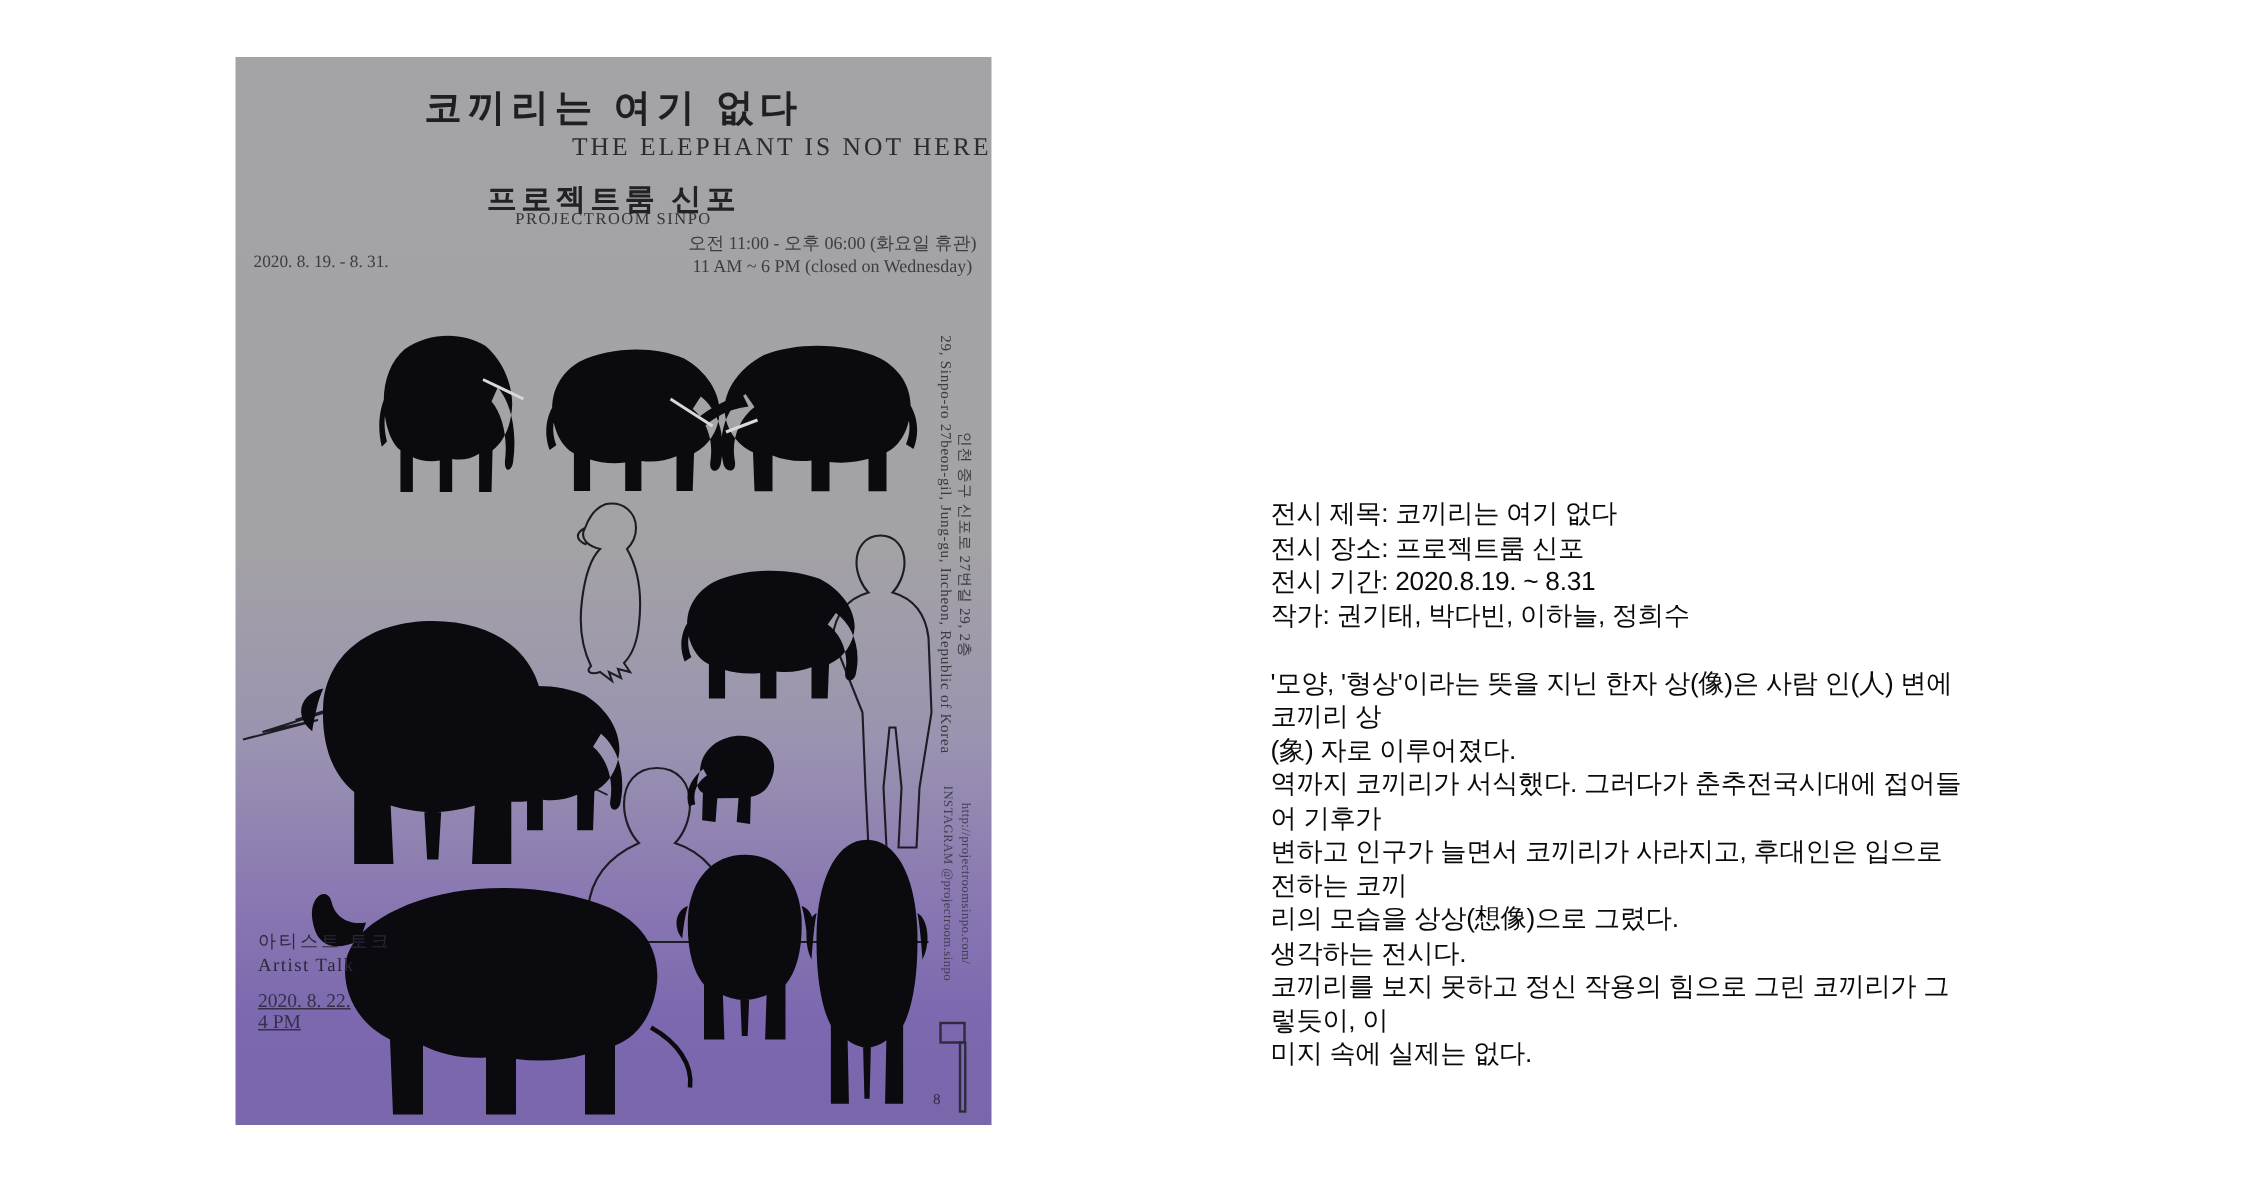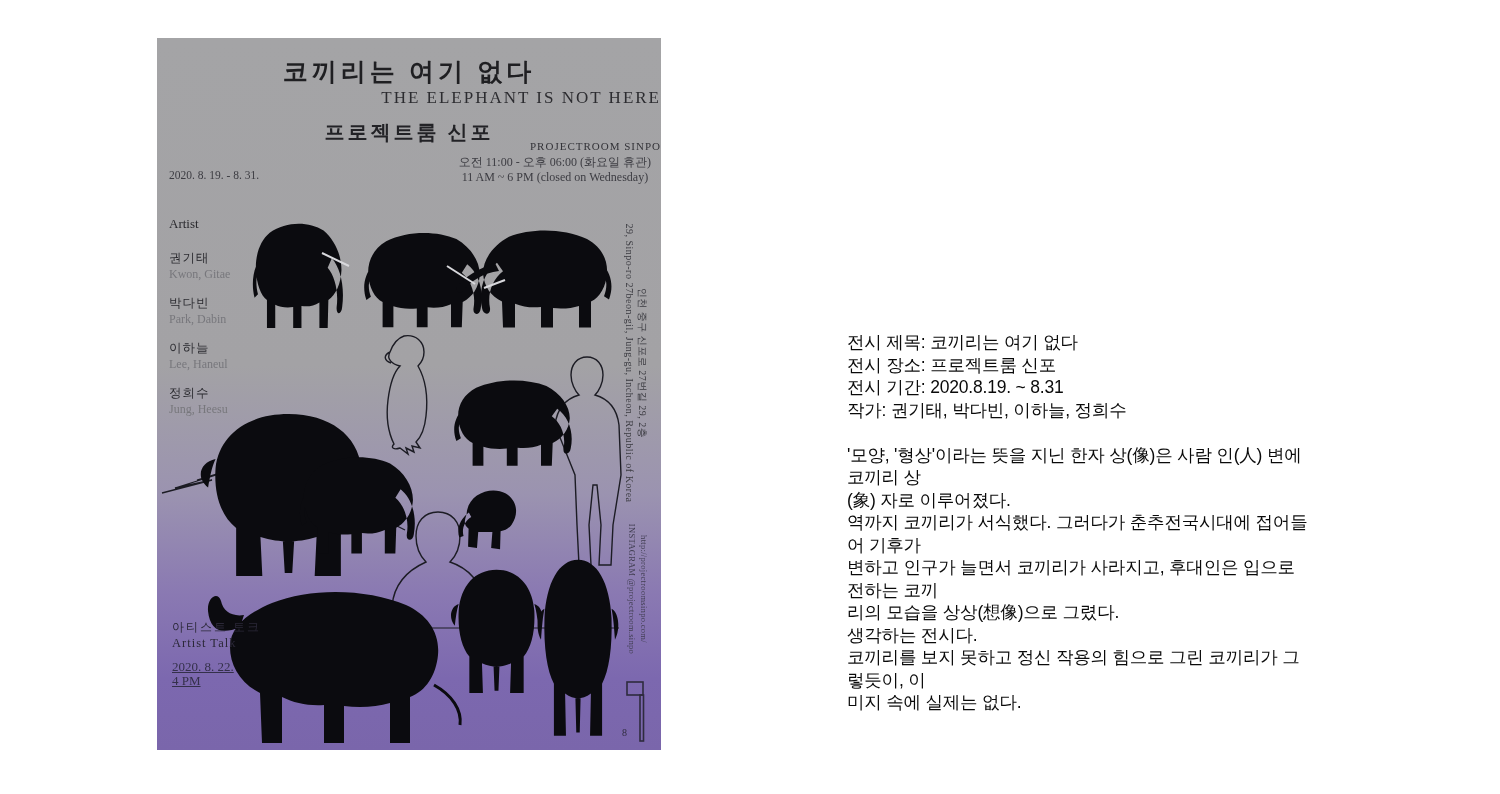--- a/index.html
+++ b/index.html
@@ -14,21 +14,21 @@
     overflow:hidden;
     font-family:"Liberation Serif", serif;
   }
   .poster svg.art { position:absolute; left:0; top:0; }
   .p-title-ko { position:absolute; top:17px; left:0; width:100%; text-align:center;
     font-size:25px; font-weight:700; letter-spacing:4px; color:#1f1f22; }
   .p-title-en { position:absolute; top:50px; left:0; width:100%; text-align:right;
     font-size:17px; letter-spacing:2px; color:#2c2c30; }
   .p-venue-ko { position:absolute; top:81px; left:0; width:100%; text-align:center;
     font-size:20px; font-weight:700; letter-spacing:3px; color:#222226;font-family:Liberation Serif, serif; }
-  .p-venue-en { position:absolute; top:102px; left:0; width:100%; text-align:right;
+  .p-venue-en { position:absolute; top:102px; left:0; width:100%; text-align:center;
     font-size:11px; letter-spacing:1px; color:#333338; }
   .p-hours { position:absolute; top:117px; right:10px; text-align:center;
     font-size:12px; line-height:14.5px; color:#3c3c42; }
   .p-dates { position:absolute; top:131px; left:12px; font-size:11.5px; color:#3c3c42; }
   .p-artist { position:absolute; top:178px; left:12px; }
   .p-artist .label { font-size:13px; color:#2a2a2e; margin-bottom:18px; }
   .p-artist .pair { margin-bottom:13px; }
   .p-artist .ko { font-size:12.5px; color:#2b2b30; letter-spacing:1px; }
   .p-artist .en { font-size:12px; color:#77777c; }
   .v-block { position:absolute; transform:rotate(90deg); transform-origin:0 0;
@@ -165,44 +165,20 @@
     <div class="p-title-en">THE ELEPHANT IS NOT HERE</div>
     <div class="p-venue-ko">프로젝트룸 신포</div>
     <div class="p-venue-en">PROJECTROOM SINPO</div>
 
     <div class="p-hours">
       <div>오전 11:00 - 오후 06:00 (화요일 휴관)</div>
       <div>11 AM ~ 6 PM (closed on Wednesday)</div>
     </div>
     <div class="p-dates">2020. 8. 19. - 8. 31.</div>
 
-    <div class="p-artist">
-      <div class="label">Artist</div>
-      <div>
-  <div class="pair">
-    <div class="ko">권기태</div>
-    <div class="en">Kwon, Gitae</div>
-  </div>
-
-  <div class="pair">
-    <div class="ko">박다빈</div>
-    <div class="en">Park, Dabin</div>
-  </div>
-
-  <div class="pair">
-    <div class="ko">이하늘</div>
-    <div class="en">Lee, Haneul</div>
-  </div>
-
-  <div class="pair">
-    <div class="ko">정희수</div>
-    <div class="en">Jung, Heesu</div>
-  </div>
-</div>
-    </div>
 
     <div class="v-block v-address">
       <div>인천 중구 신포로 27번길 29, 2층</div>
       <div>29, Sinpo-ro 27beon-gil, Jung-gu, Incheon, Republic of Korea</div>
     </div>
     <div class="v-block v-links">
       <div>http://projectroomsinpo.com/</div>
       <div>INSTAGRAM @projectroom.sinpo</div>
     </div>
 

